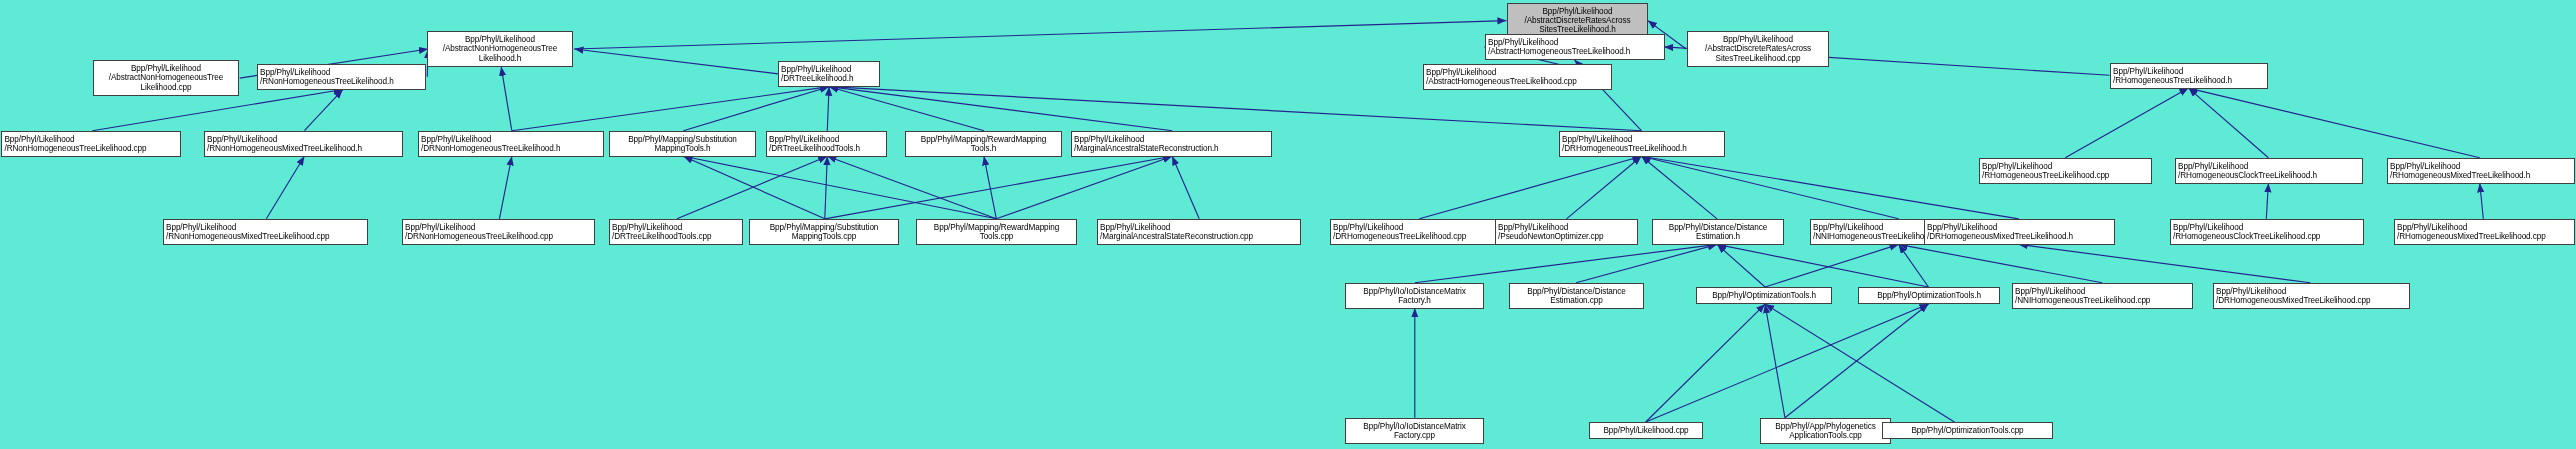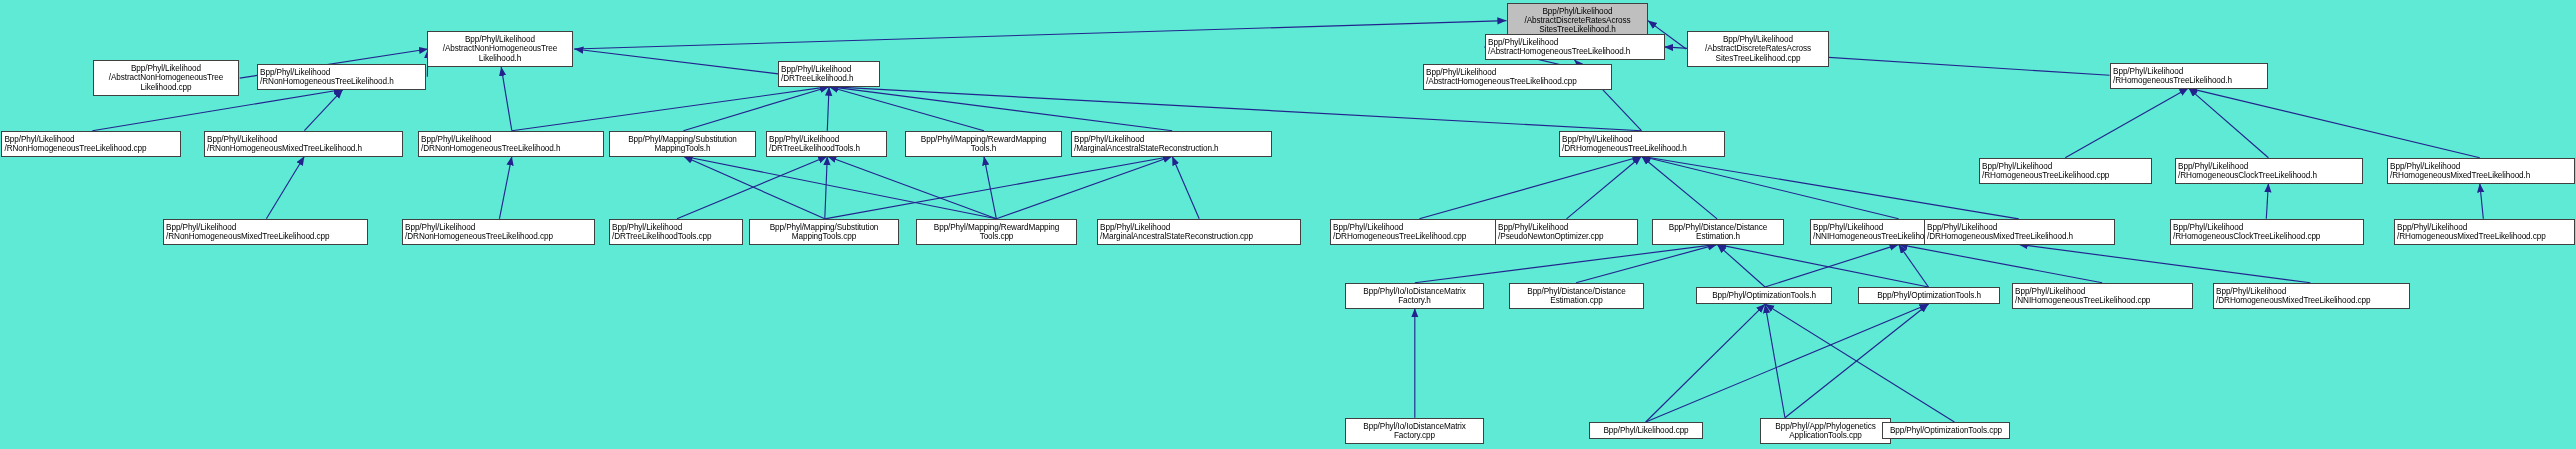--- a/index.html
+++ b/index.html
@@ -189,16 +189,16 @@
       <div class="node" style="left: 1858px; top: 287px; width: 142px; height: 17px;">Bpp/Phyl/OptimizationTools.h</div>
       <div class="node leftaligned" style="left: 2012px; top: 283px; width: 181px; height: 25.6px;">Bpp/Phyl/Likelihood
 /NNIHomogeneousTreeLikelihood.cpp</div>
       <div class="node leftaligned" style="left: 2213px; top: 283px; width: 197px; height: 25.6px;">Bpp/Phyl/Likelihood
 /DRHomogeneousMixedTreeLikelihood.cpp</div>
       <div class="node" style="left: 1345px; top: 418px; width: 139px; height: 25.6px;">Bpp/Phyl/Io/IoDistanceMatrix
 Factory.cpp</div>
       <div class="node" style="left: 1589px; top: 422px; width: 114px; height: 17px;">Bpp/Phyl/Likelihood.cpp</div>
       <div class="node" style="left: 1720px; top: 418px; width: 131px; height: 25.6px; margin-left: 40px;">Bpp/Phyl/App/Phylogenetics
 ApplicationTools.cpp</div>
-      <div class="node" style="left: 1882px; top: 422px; width: 128px; height: 17px;">Bpp/Phyl/OptimizationTools.cpp</div>
+      <div class="node" style="left: 1882px; top: 422px; width: 171px; height: 17px;">Bpp/Phyl/OptimizationTools.cpp</div>
     </div>
 </div>
 
 
 </body></html>

